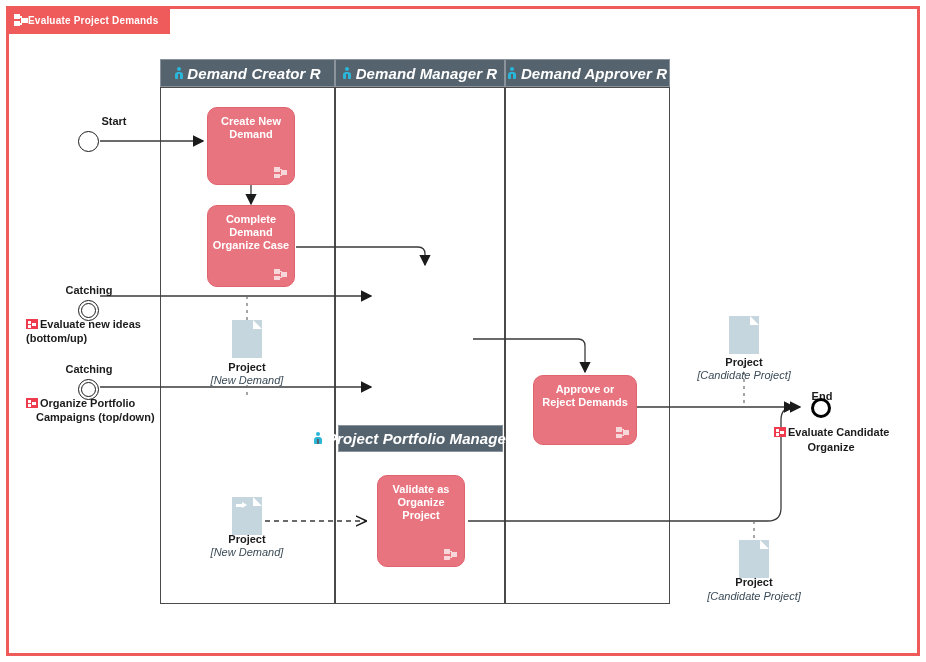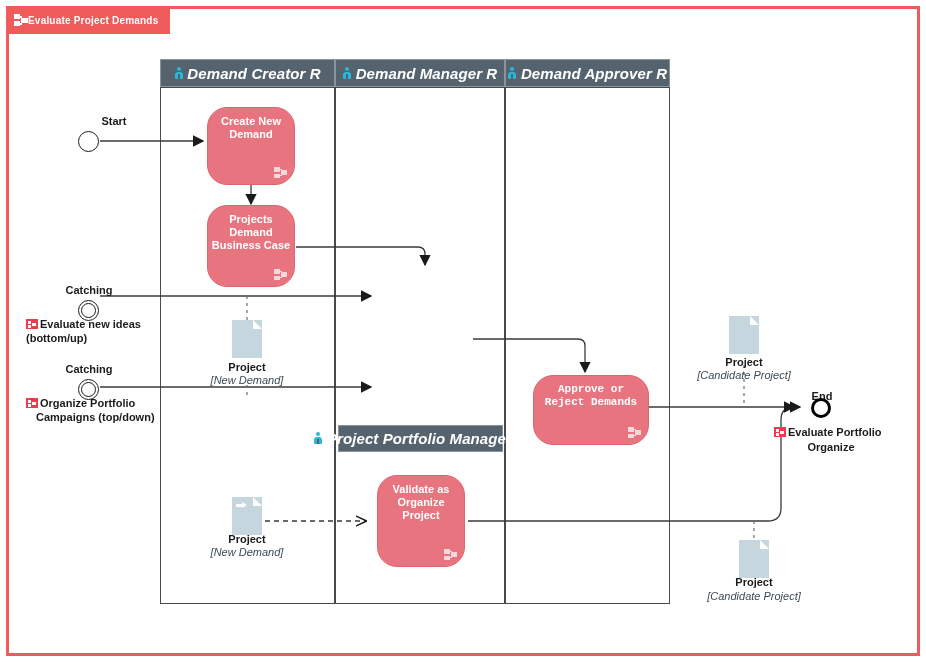--- a/index.html
+++ b/index.html
@@ -23,21 +23,21 @@
   
   .lane{position:absolute;box-sizing:border-box;border:1px solid #4a4a4a;background:#ffffff;}
   .lane-head{position:absolute;box-sizing:border-box;background:#55636e;border:1px solid #8b949c;display:flex;align-items:center;justify-content:center;}
   .lane-head span{color:#ffffff;font-size:15px;font-style:italic;font-weight:700;letter-spacing:.1px;white-space:nowrap;}
   .person{display:inline-block;width:9px;height:12px;position:relative;margin-right:4px;flex:0 0 auto;}
   .person .h{position:absolute;left:2.5px;top:0;width:4px;height:4px;border-radius:50%;background:#29b6d8;}
   .person .b{position:absolute;left:0.5px;top:5px;width:8px;height:7px;background:#29b6d8;border-radius:3px 3px 1px 1px;}
   .person .w{position:absolute;left:3.5px;top:7px;width:2px;height:5px;background:#55636e;}
 
   
-  .task{position:absolute;box-sizing:border-box;background:#e8747f;border:1px solid #e0646f;border-radius:20px;
+  .task{position:absolute;box-sizing:border-box;background:#e8747f;border:1px solid #e0646f;border-radius:10px;
         display:flex;align-items:flex-start;justify-content:center;padding-top:7px;}
   .task .tl{color:#ffffff;font-size:11px;font-weight:700;text-align:center;line-height:13px;width:92%;}
   .task .ticon{position:absolute;right:7px;bottom:6px;width:13px;height:11px;}
   .task .ticon i{position:absolute;background:#f8d7da;display:block;}
   .task .ticon .a{left:0;top:0;width:5.5px;height:4.5px;}
   .task .ticon .b{left:0;top:6.5px;width:5.5px;height:4.5px;}
   .task .ticon .c{left:6.5px;top:3px;width:6.5px;height:4.5px;}
   .task .ticon .l1{left:4.5px;top:1.6px;width:3px;height:1.3px;}
   .task .ticon .l2{left:4.5px;top:8px;width:3px;height:1.3px;}
 
@@ -157,32 +157,32 @@
     <span class="ticon">
         <i class="a"></i>
         <i class="b"></i>
         <i class="c"></i>
         <i class="l1"></i>
         <i class="l2"></i>
       </span>
   </div>
 
   <div class="task" style="left:207px;top:205px;width:88px;height:82px;">
-    <span class="tl">Projects Demand Business Case</span>
-    <span class="ticon">
-        <i class="a"></i>
-        <i class="b"></i>
-        <i class="c"></i>
-        <i class="l1"></i>
-        <i class="l2"></i>
-      </span>
-  </div>
-
-
-  <div class="task" style="left:533px;top:375px;width:116px;height:70px;font-family:Liberation Mono, monospace;">
+    <span class="tl">Complete Demand Organize Case</span>
+    <span class="ticon">
+        <i class="a"></i>
+        <i class="b"></i>
+        <i class="c"></i>
+        <i class="l1"></i>
+        <i class="l2"></i>
+      </span>
+  </div>
+
+
+  <div class="task" style="left:533px;top:375px;width:104px;height:70px;">
     <span class="tl">Approve or Reject Demands</span>
     <span class="ticon">
         <i class="a"></i>
         <i class="b"></i>
         <i class="c"></i>
         <i class="l1"></i>
         <i class="l2"></i>
       </span>
   </div>
 
@@ -210,21 +210,21 @@
   <div class="lbl b c" style="left:58px;top:363px;width:62px;">Catching</div>
   <div class="ev ev-catch" style="left:78px;top:379px;width:21px;height:21px;"></div>
   <div class="lbl b" style="left:26px;top:397px;">
     <span class="mini"><i class="a"></i><i class="b"></i><i class="c"></i></span><span>Organize Portfolio</span>
   </div>
   <div class="lbl b" style="left:36px;top:411px;">Campaigns (top/down)</div>
 
   <div class="lbl b c" style="left:802px;top:390px;width:40px;">End</div>
   <div class="ev ev-end" style="left:811px;top:398px;width:20px;height:20px;"></div>
   <div class="lbl b" style="left:774px;top:426px;">
-    <span class="mini"><i class="a"></i><i class="b"></i><i class="c"></i></span><span>Evaluate Portfolio</span>
+    <span class="mini"><i class="a"></i><i class="b"></i><i class="c"></i></span><span>Evaluate Candidate</span>
   </div>
   <div class="lbl b c" style="left:786px;top:441px;width:90px;">Organize</div>
 
   <div class="dobj" style="left:232px;top:320px;">
     <span class="fold"></span>
     <span class="foldl"></span>
   </div>
   <div class="lbl b c" style="left:207px;top:361px;width:80px;">Project</div>
   <div class="lbl c gray" style="left:207px;top:374px;width:80px;">[New Demand]</div>
 

